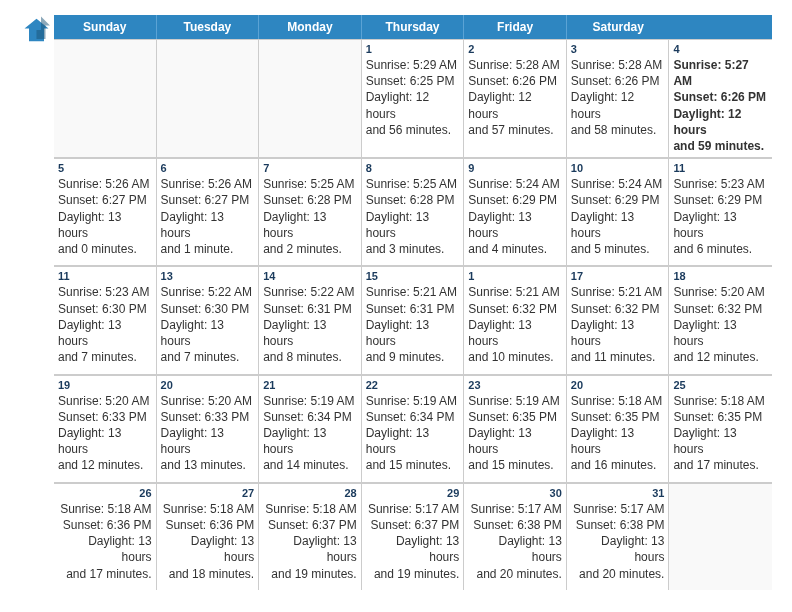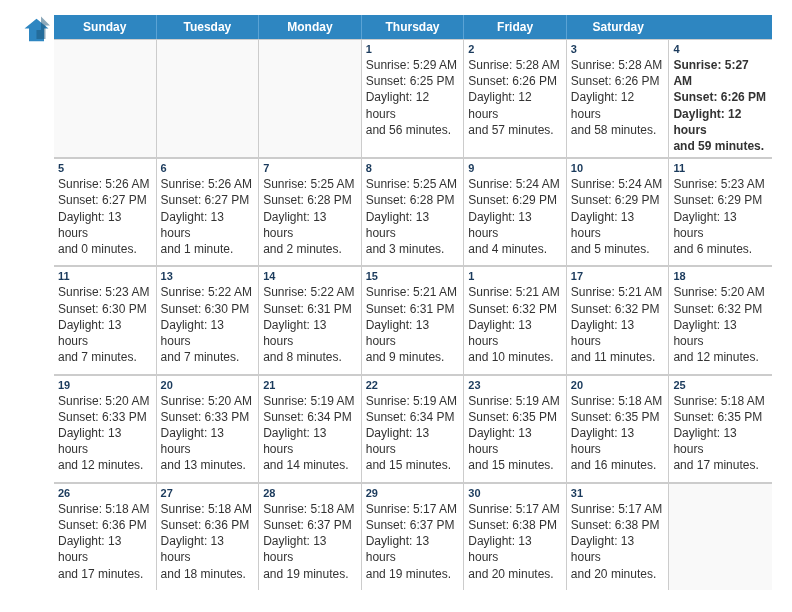--- a/index.html
+++ b/index.html
@@ -77,21 +77,21 @@
       flex: 1;
       display: flex;
       flex-direction: column;
     }
     .cal-row {
       display: grid;
       grid-template-columns: repeat(7, 1fr);
       flex: 1;
       border-bottom: 1px solid #ccc;
     }
-    .cal-row:last-child { border-bottom: none; }
+    .cal-row:last-child { border-bottom: none; text-align: right; }
     .cal-cell {
       border-right: 1px solid #ccc;
       border-top: 1px solid #ccc;
       padding: 3px 4px;
       font-size: 9.5px;
       color: #333;
       vertical-align: top;
       min-height: 0;
       overflow: hidden;
     }

